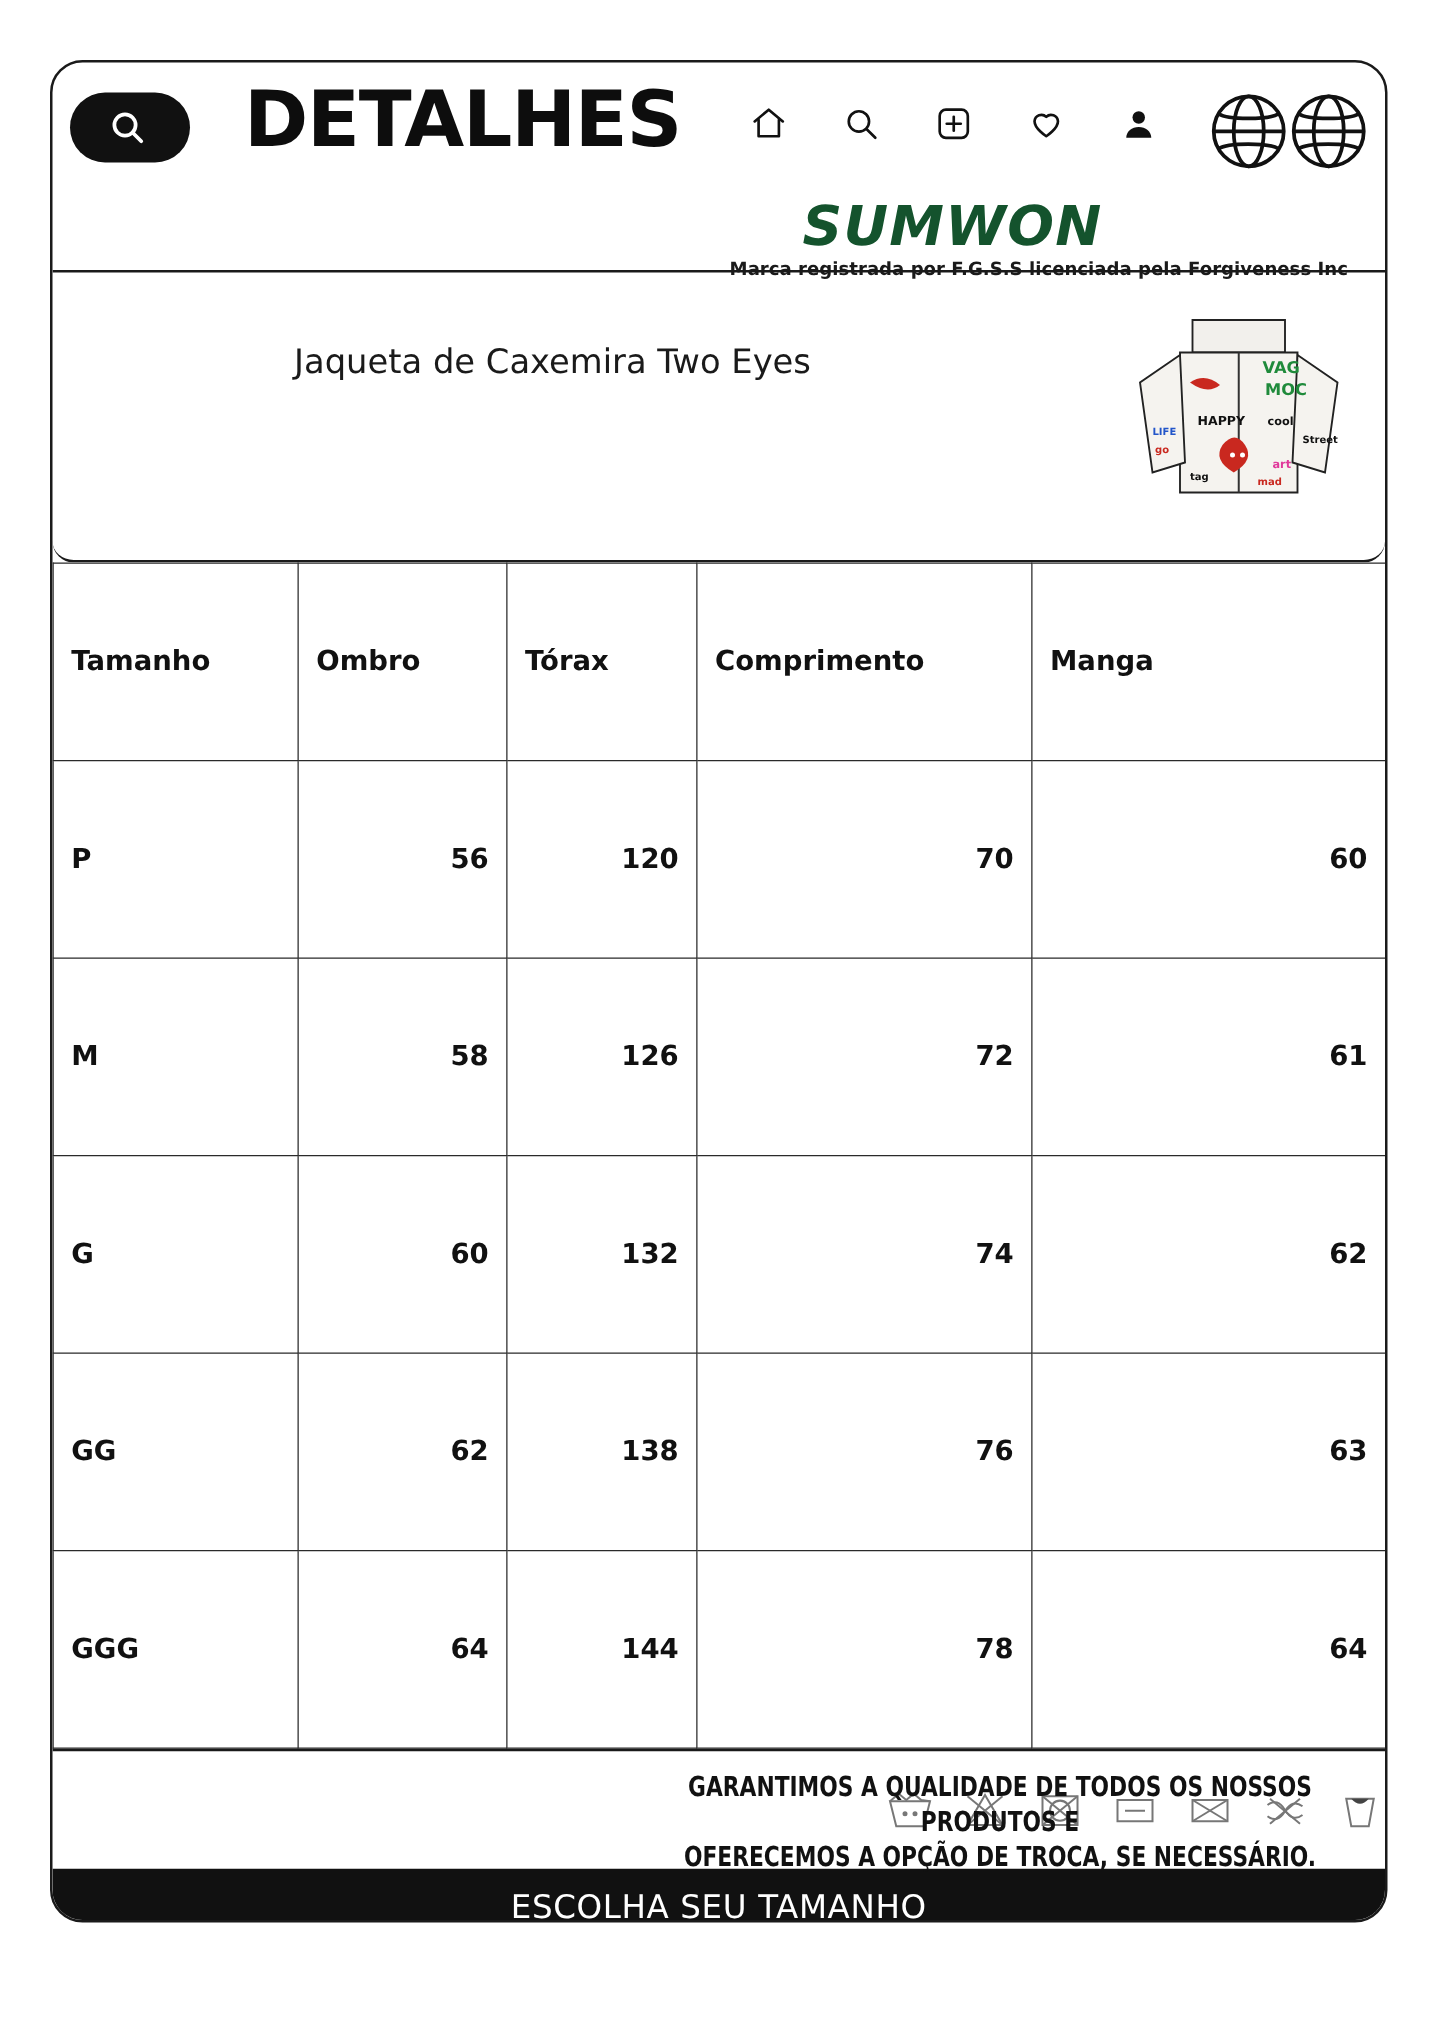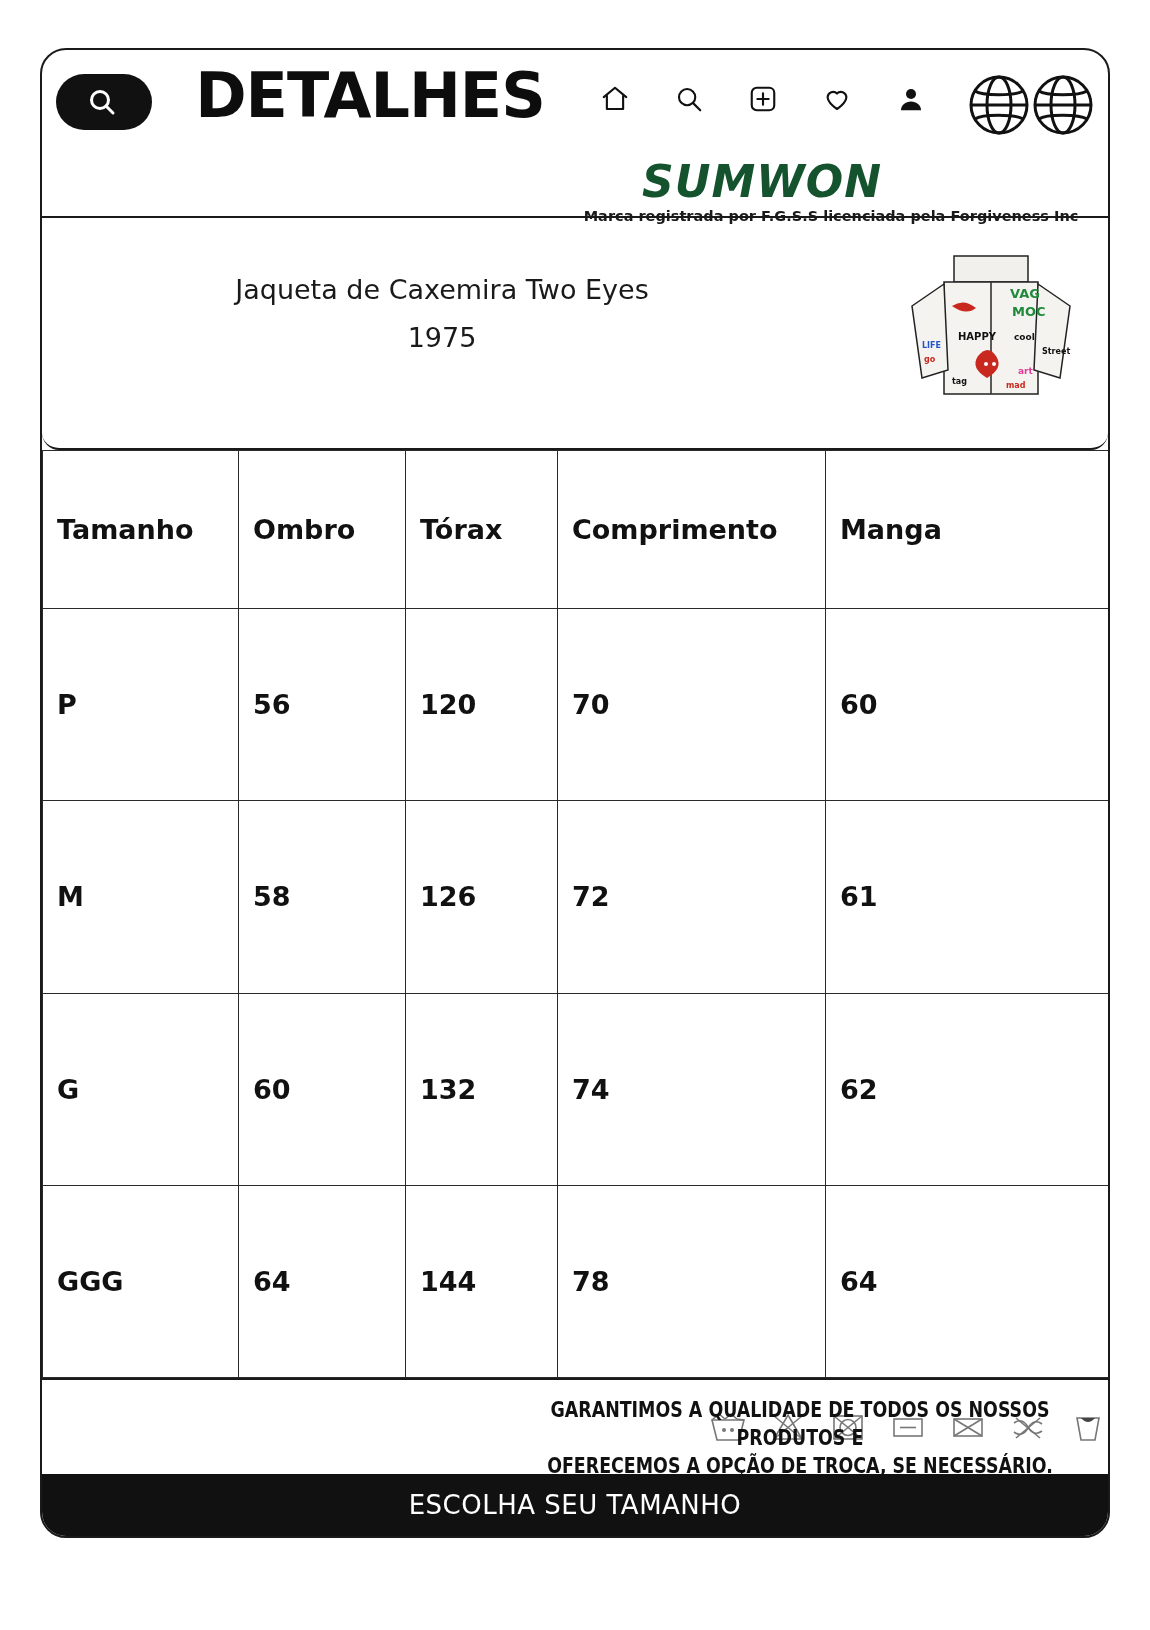--- a/index.html
+++ b/index.html
@@ -160,34 +160,34 @@
   
   .table-wrap { flex: 1 1 auto; }
   table.size-table {
     width: 100%;
     height: 100%;
     border-collapse: collapse;
     table-layout: fixed;
   }
   table.size-table td, table.size-table th {
     border: 1px solid #2a2a2a;
-    font-size: 27px;
+    font-size: 22px;
     font-weight: bold;
     color: #111111;
     padding: 16px 14px;
     box-sizing: border-box;
   }
   table.size-table th {
     text-align: left;
     vertical-align: middle;
     height: 158px;
   }
   table.size-table tbody tr { height: 158px; }
   table.size-table td.size-label { text-align: left; }
-  table.size-table td.num { }
+  table.size-table td.num { text-align: right; }
   col.c0 { width: 196px; }
   col.c1 { width: 167px; }
   col.c2 { width: 152px; }
   col.c3 { width: 268px; }
   col.c4 { width: 283px; }
 
   
   .care {
     position: relative;
     height: 96px;
@@ -296,21 +296,20 @@
         <path d="M7 17c7 5 40 5 48 0M7 45c7-5 40-5 48 0"></path>
       </svg>
     </div>
 
     <div class="brand">SUMWON</div>
     <div class="trademark">Marca registrada por F.G.S.S licenciada pela Forgiveness Inc</div>
   </div>
 
   <div class="product">
     <div class="product-name">Jaqueta de Caxemira Two Eyes</div>
-    <div class="product-code">1975</div>
 
     <svg class="product-img" viewBox="0 0 218 210">
 
       <path d="M72 28 h74 v26 h-74 z" fill="#f2f0ec" stroke="#222" stroke-width="1.5"></path>
 
       <path d="M62 54 h94 v112 h-94 z" fill="#f5f3ef" stroke="#222" stroke-width="1.5"></path>
 
       <path d="M62 56 L30 78 L40 150 L66 142 Z" fill="#f5f3ef" stroke="#222" stroke-width="1.5"></path>
       <path d="M156 56 L188 78 L178 150 L152 142 Z" fill="#f5f3ef" stroke="#222" stroke-width="1.5"></path>
 
@@ -367,20 +366,27 @@
           <td class="num">61</td>
         </tr>
         <tr>
           <td class="size-label">G</td>
           <td class="num">60</td>
           <td class="num">132</td>
           <td class="num">74</td>
           <td class="num">62</td>
         </tr>
         <tr>
+          <td class="size-label">GG</td>
+          <td class="num">62</td>
+          <td class="num">138</td>
+          <td class="num">76</td>
+          <td class="num">63</td>
+        </tr>
+        <tr>
           <td class="size-label">GGG</td>
           <td class="num">64</td>
           <td class="num">144</td>
           <td class="num">78</td>
           <td class="num">64</td>
         </tr>
       </tbody>
     </table>
   </div>
 

